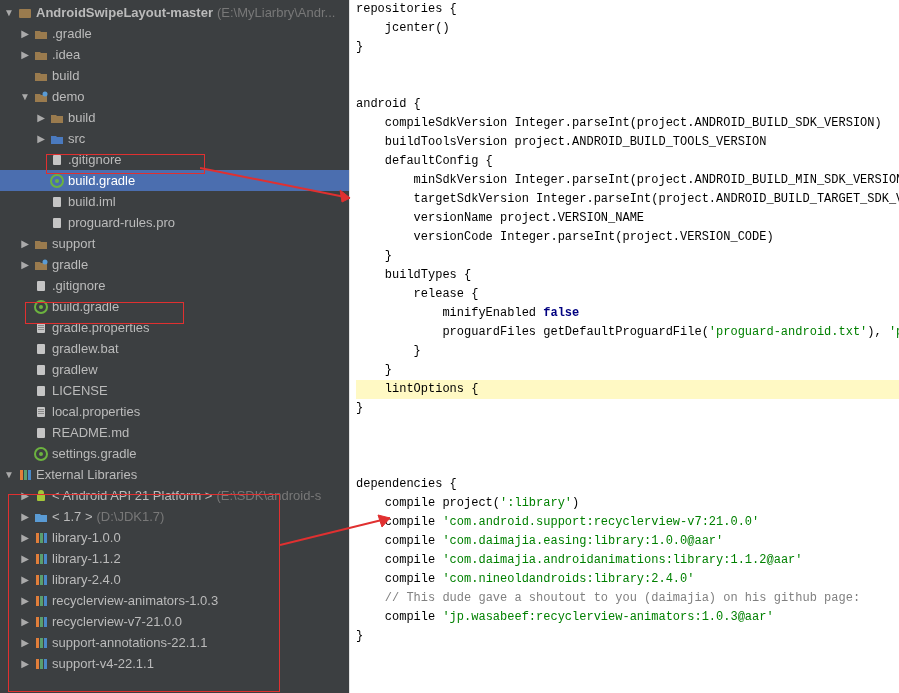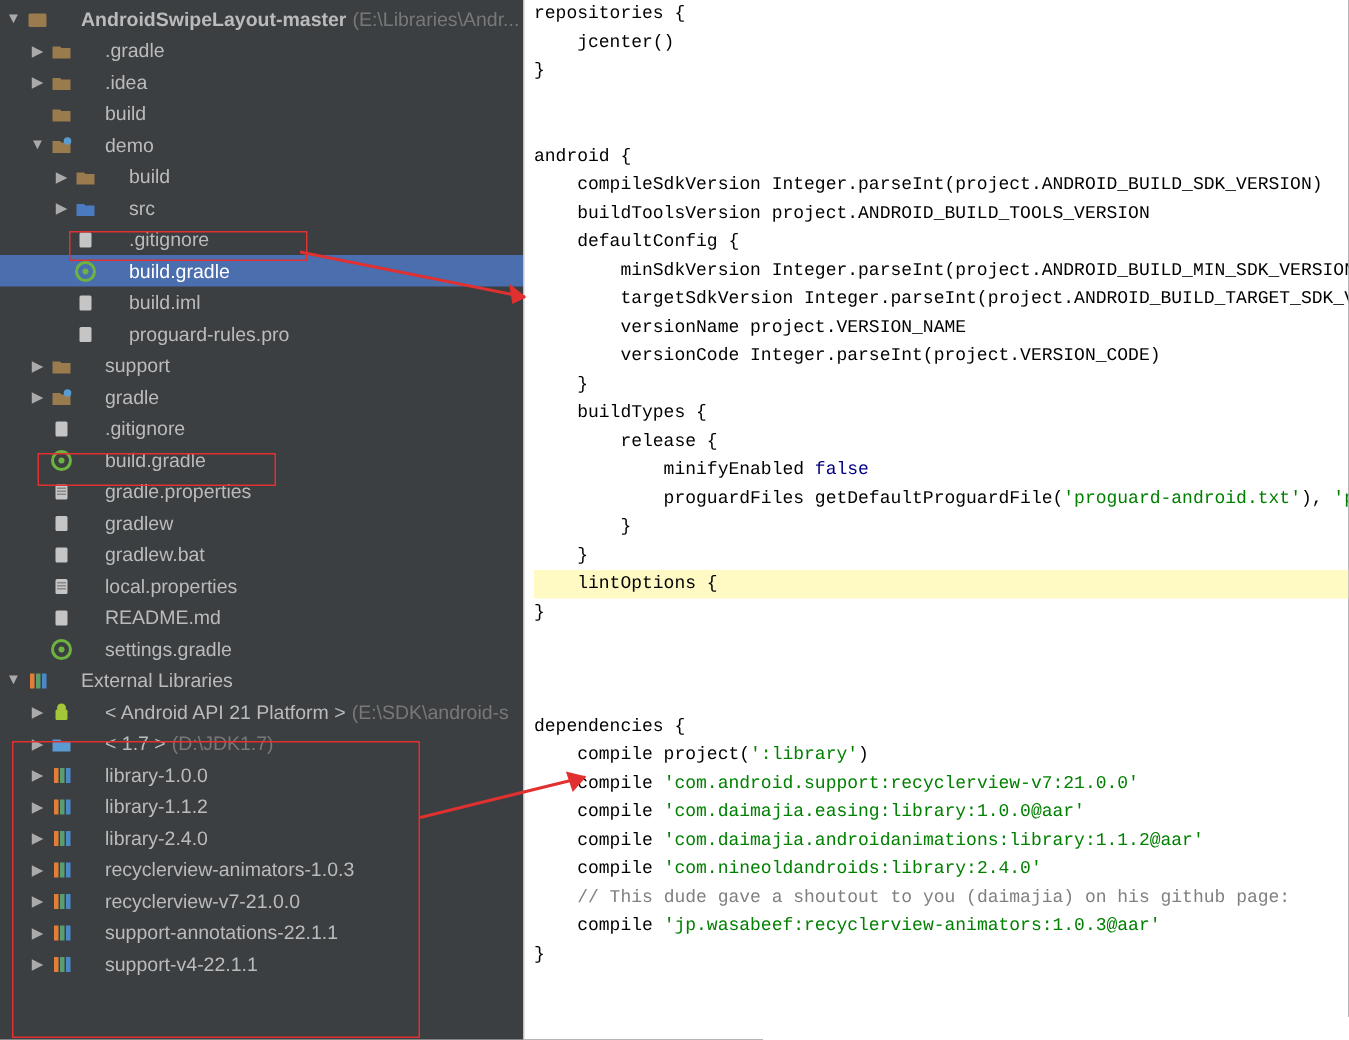--- a/index.html
+++ b/index.html
@@ -39,21 +39,21 @@
   display: inline-block;
 }
 .tree-row .icon {
   width: 18px;
   text-align: center;
   display: inline-flex;
   align-items: center;
   justify-content: center;
 }
 .tree-row .label {
-  margin-left: 20px;
+  margin-left: 2px;
 }
 .tree-row .sub {
   color: #787878;
   margin-left: 4px;
 }
 .indent-0 { padding-left: 2px; }
 .indent-1 { padding-left: 18px; }
 .indent-2 { padding-left: 34px; }
 
 
@@ -84,41 +84,41 @@
   right:2px;
   font-size:10px;
   color:#999;
 }
 .code-area {
   flex:1;
   padding-left: 6px;
   white-space: pre;
 }
 .code-area .hl-yellow { background: #fff9c4; display:inline-block; width:100%; }
-.kw { color:#000080; font-weight:normal; }
+.kw { color:#000080; font-weight:bold; }
 .str { color:#008000; font-weight:normal; }
 .cm { color:#808080; }
 
 
 svg { vertical-align: middle; }
 
 </style>
 </head>
 <body>
 
 <div class="project-tree">
   <div class="tree-row indent-0">
     <span class="arrow">▼</span>
     <span class="icon">
         <svg width="14" height="14">
           <rect x="1" y="3" width="12" height="9" fill="#9a7b4e" rx="1"></rect>
         </svg>
       </span>
     <span class="label" style="font-weight:bold;">AndroidSwipeLayout-master</span>
-    <span class="sub">(E:\Libraries\Andr...</span>
+    <span class="sub">(E:\MyLiarbry\Andr...</span>
   </div>
   <div id="tree-items">
       <div class="tree-row indent-1">
         <span class="arrow">▶</span>
         <span class="icon">
           <svg width="14" height="14">
             <path d="M1 4 h5 l1 1 h6 v7 h-12 z" fill="#9a7b4e"></path>
           </svg>
         </span>
         <span class="label">.gradle</span>
@@ -256,30 +256,39 @@
         </span>
         <span class="label">gradle.properties</span>
       </div>
       <div class="tree-row indent-1">
         <span class="arrow"></span>
         <span class="icon">
           <svg width="14" height="14">
             <rect x="3" y="2" width="8" height="10" fill="#c5c5c5" rx="1"></rect>
           </svg>
         </span>
+        <span class="label">gradlew.bat</span>
+      </div>
+      <div class="tree-row indent-1">
+        <span class="arrow"></span>
+        <span class="icon">
+          <svg width="14" height="14">
+            <rect x="3" y="2" width="8" height="10" fill="#c5c5c5" rx="1"></rect>
+          </svg>
+        </span>
         <span class="label">gradlew</span>
       </div>
       <div class="tree-row indent-1">
         <span class="arrow"></span>
         <span class="icon">
           <svg width="14" height="14">
             <rect x="3" y="2" width="8" height="10" fill="#c5c5c5" rx="1"></rect>
           </svg>
         </span>
-        <span class="label">gradlew.bat</span>
+        <span class="label">LICENSE</span>
       </div>
       <div class="tree-row indent-1">
         <span class="arrow"></span>
         <span class="icon">
           <svg width="14" height="14">
             <rect x="3" y="2" width="8" height="10" fill="#c5c5c5" rx="1"></rect>
             <rect x="4" y="4" width="6" height="1" fill="#888"></rect>
             <rect x="4" y="6" width="6" height="1" fill="#888"></rect>
             <rect x="4" y="8" width="6" height="1" fill="#888"></rect>
           </svg>

